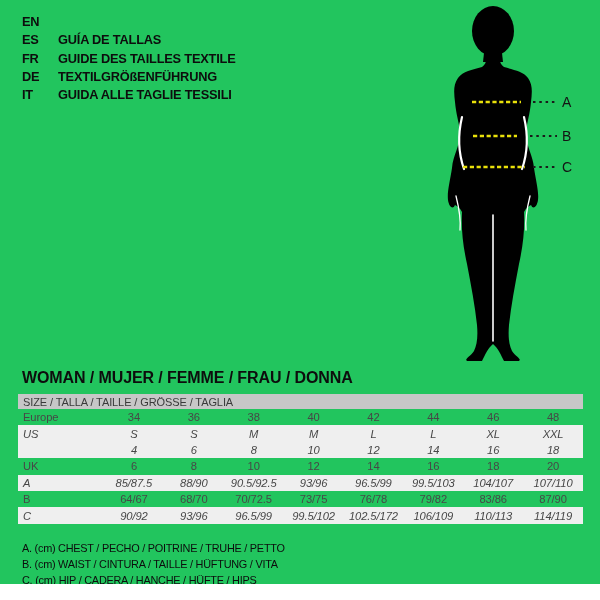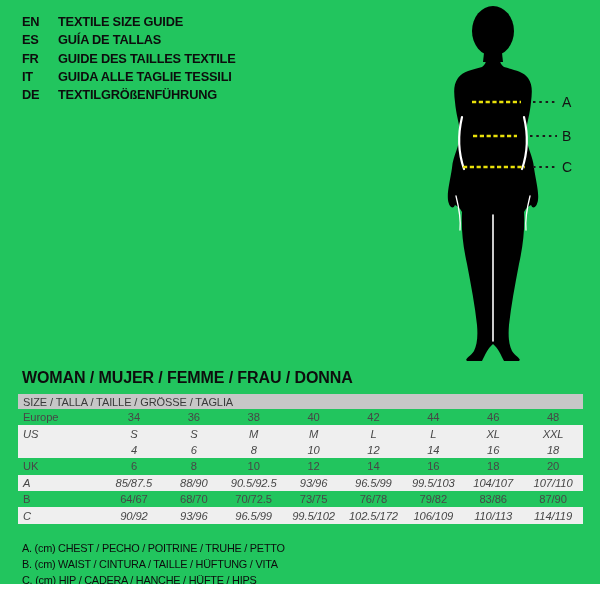--- a/index.html
+++ b/index.html
@@ -38,37 +38,36 @@
                  letter-spacing:-0.25px; color:#0d0d0d; white-space:nowrap; }
 </style>
 </head>
 <body>
 
 <div class="canvas">
 
   <div class="lang-block">
       <div class="lang-row">
         <span class="lang-code">EN</span>
-        <span class="lang-label">TEXTILE SIZE GUIDE</span>
       </div>
       <div class="lang-row">
         <span class="lang-code">ES</span>
         <span class="lang-label">GUÍA DE TALLAS</span>
       </div>
       <div class="lang-row">
         <span class="lang-code">FR</span>
         <span class="lang-label">GUIDE DES TAILLES TEXTILE</span>
       </div>
       <div class="lang-row">
+        <span class="lang-code">DE</span>
+        <span class="lang-label">TEXTILGRÖßENFÜHRUNG</span>
+      </div>
+      <div class="lang-row">
         <span class="lang-code">IT</span>
         <span class="lang-label">GUIDA ALLE TAGLIE TESSILI</span>
-      </div>
-      <div class="lang-row">
-        <span class="lang-code">DE</span>
-        <span class="lang-label">TEXTILGRÖßENFÜHRUNG</span>
       </div>
     </div>
 
   <svg class="figure-svg" width="200" height="375" viewBox="0 0 200 375">
     <g>
       <ellipse cx="93" cy="31" rx="21" ry="25" fill="#000"></ellipse>
       <path d="M 85,44 L 101,44 L 103,62 L 83,62 Z" fill="#000"></path>
       <path fill="#000" d="M 86,54
         C 87,60 86,64 82,67 C 72,70 63,71 58,78 C 53,85 54,93 55,102
         C 56,114 59,122 60,132 C 60,147 53,155 52,168 C 50,181 47,192 48,200

